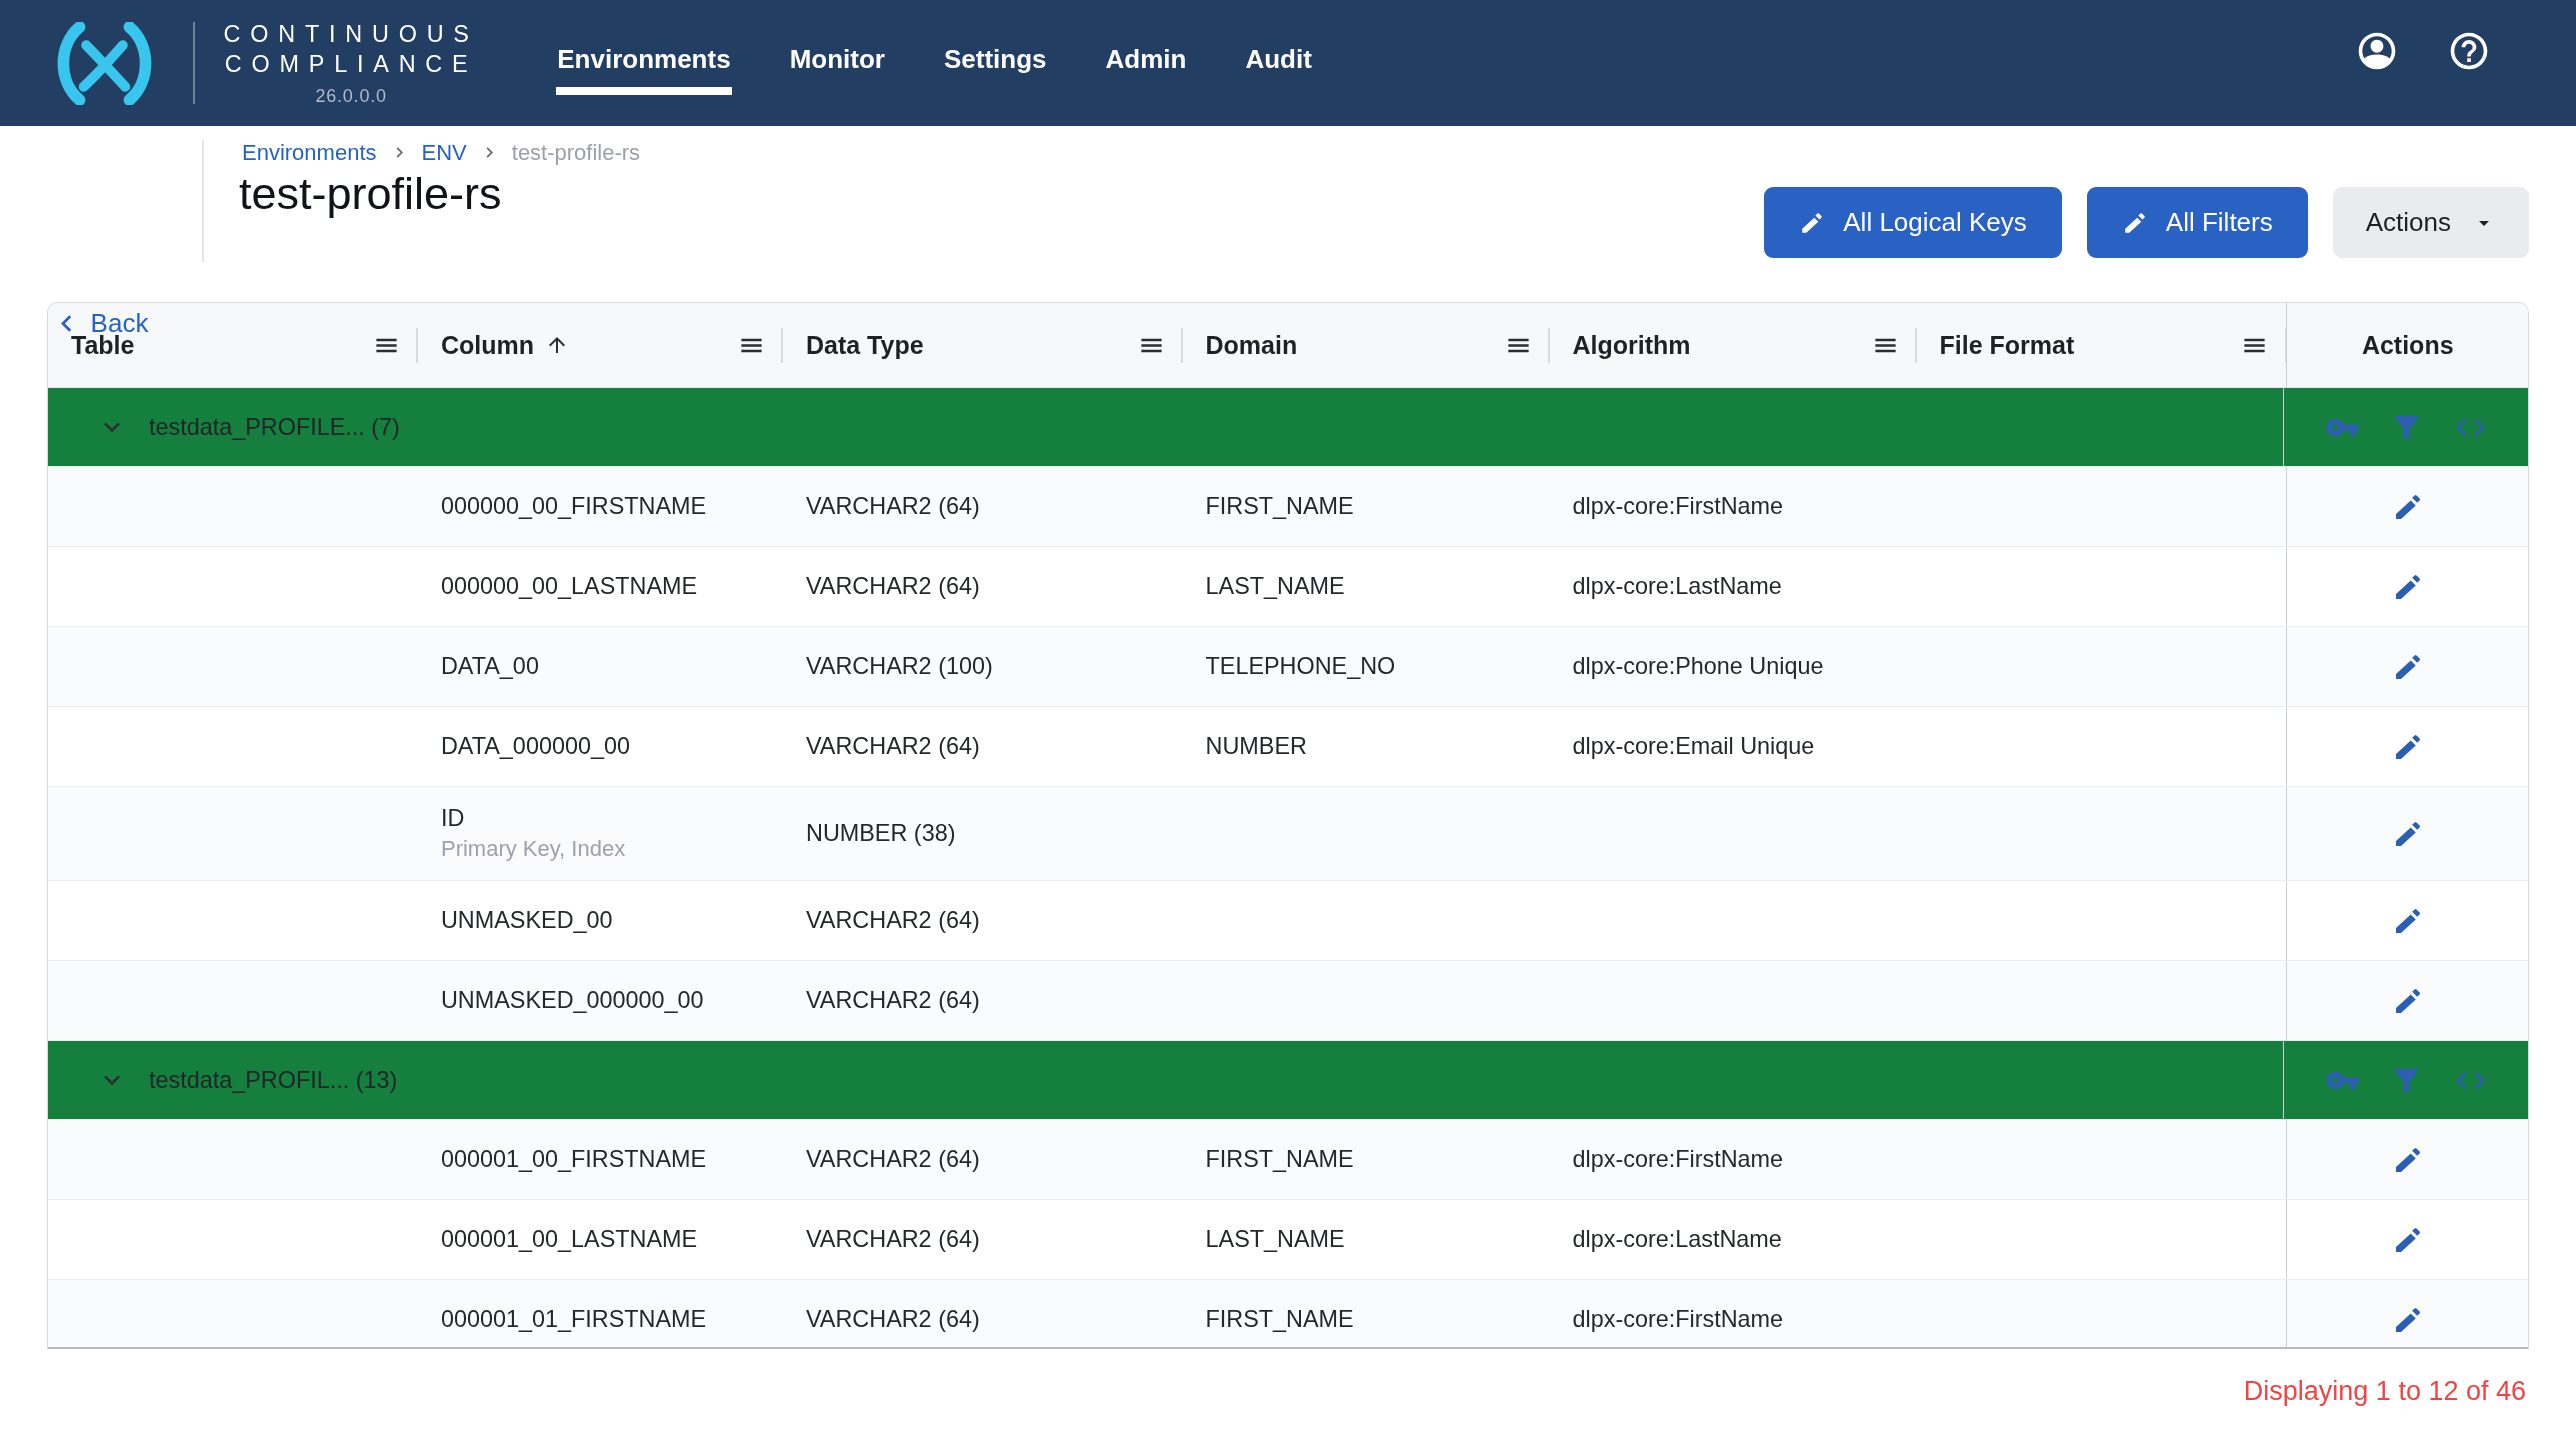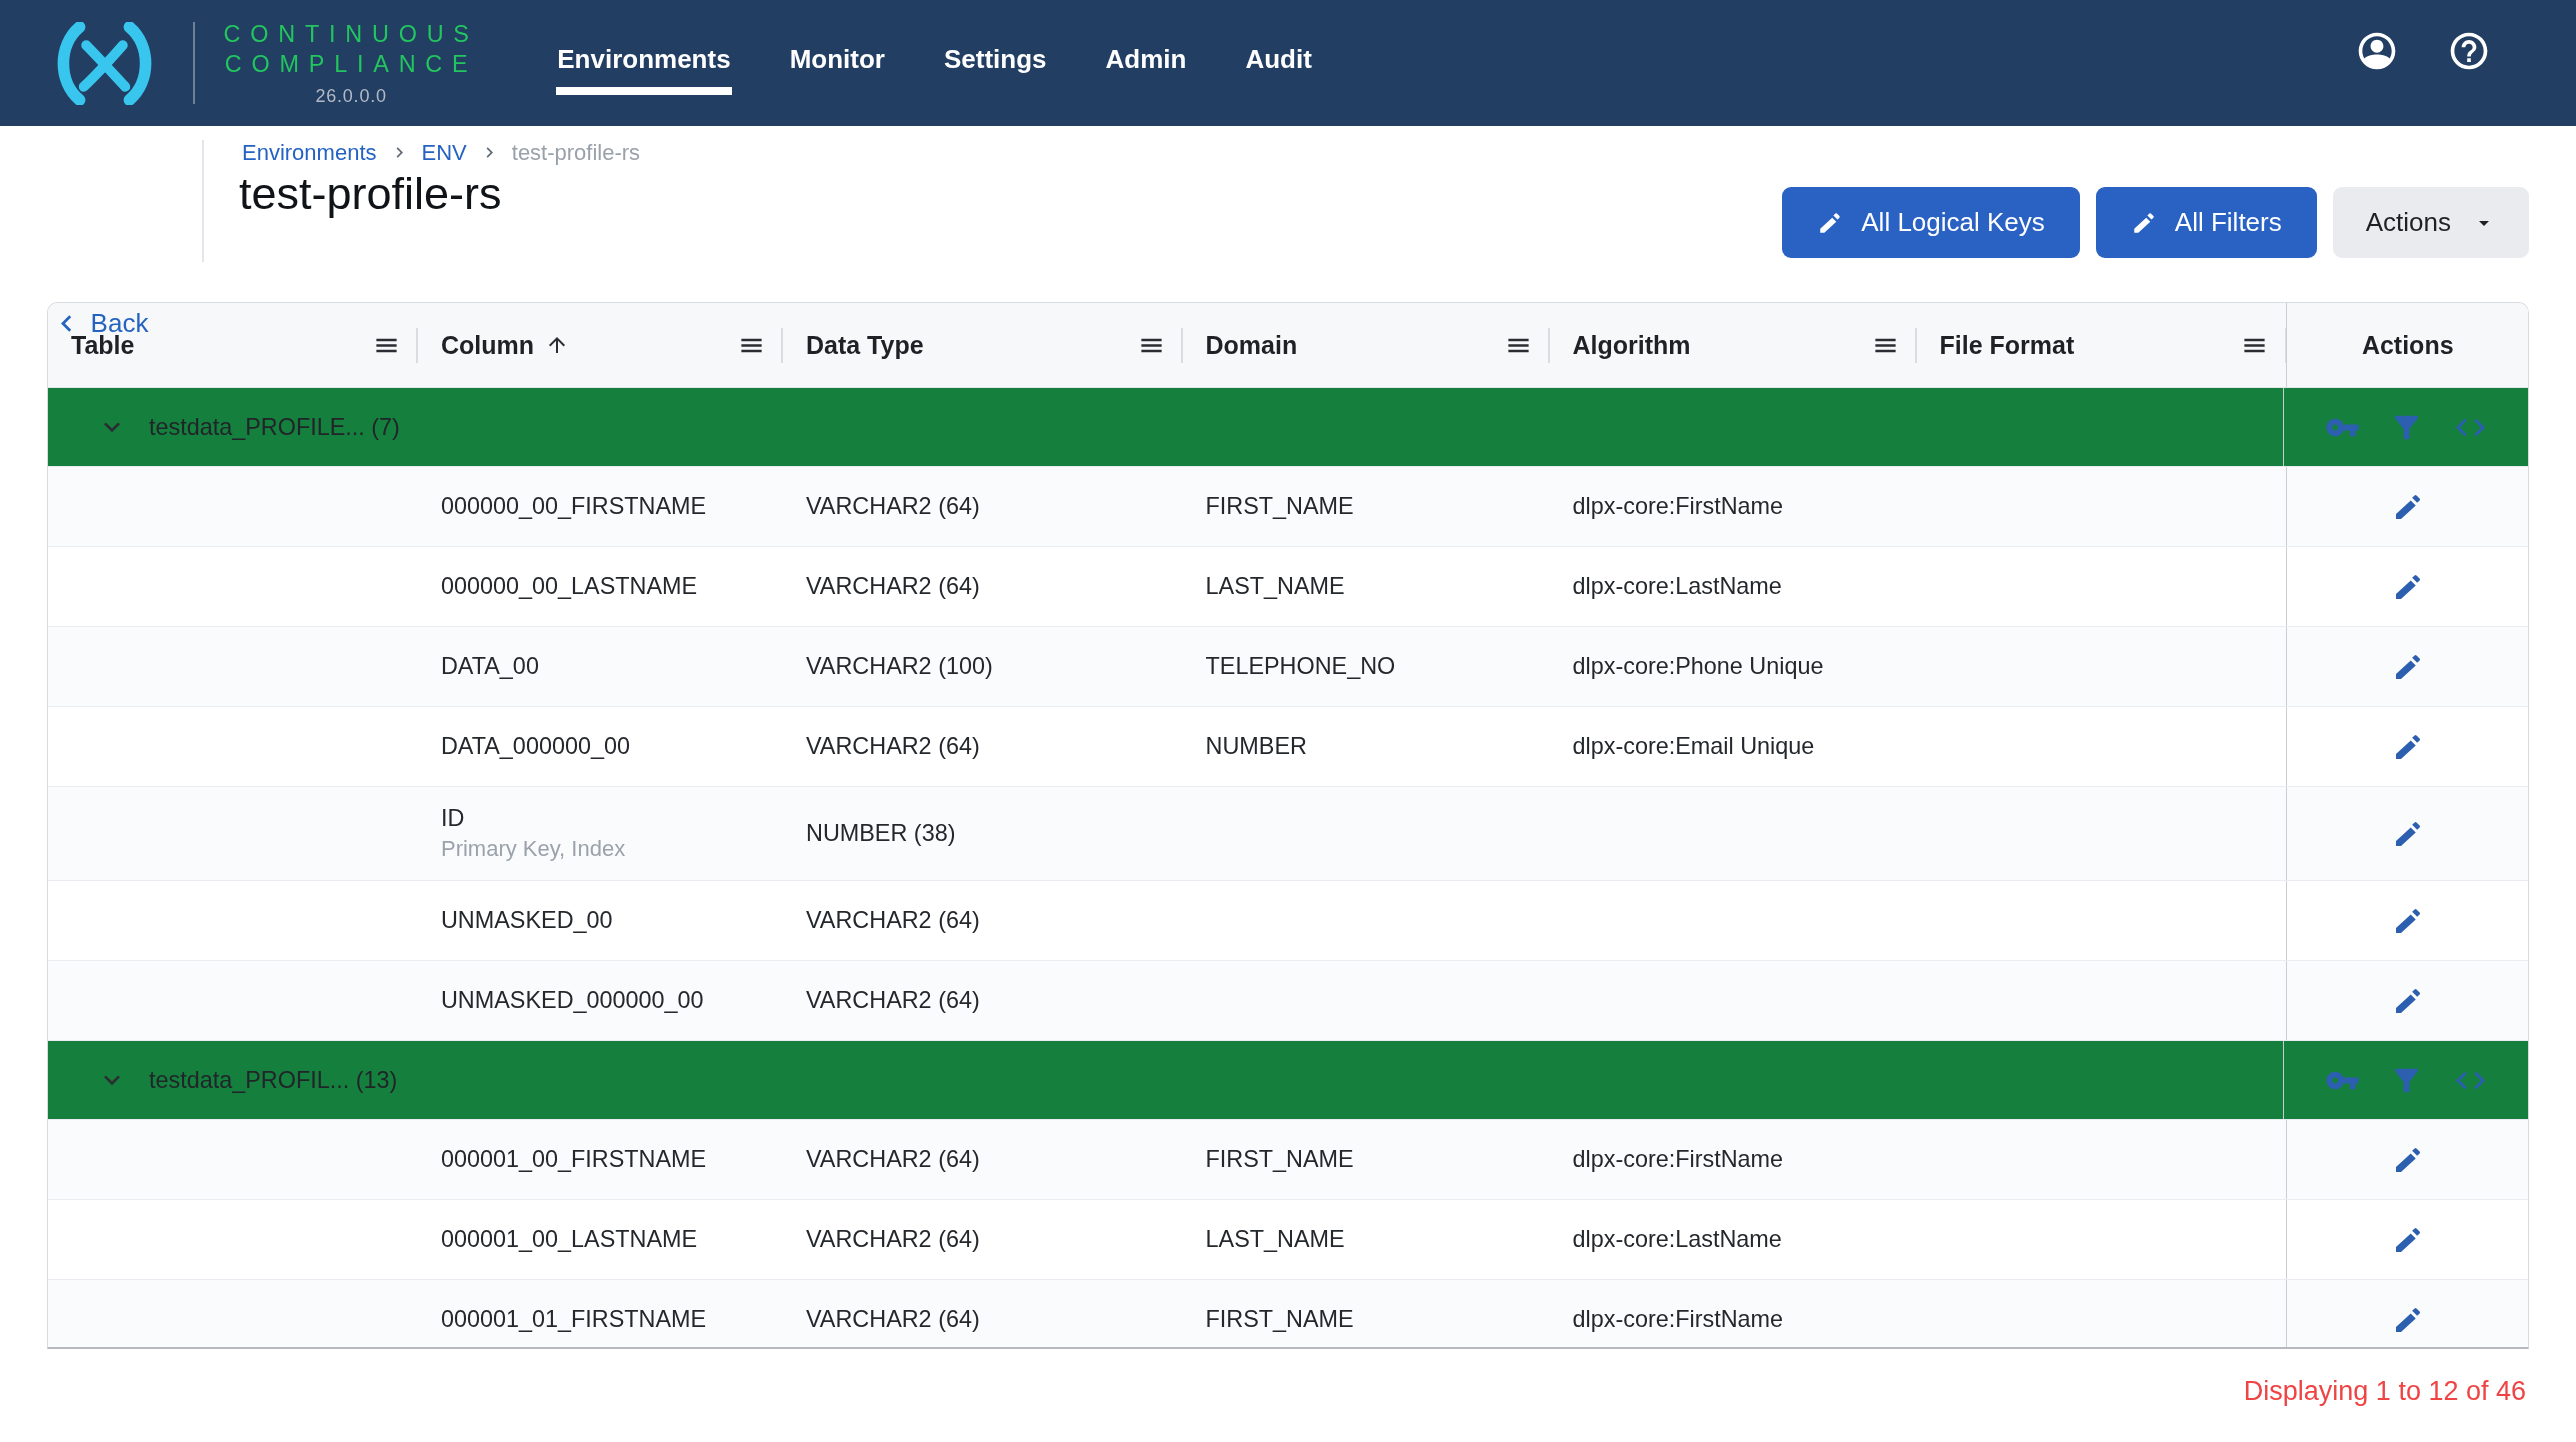--- a/index.html
+++ b/index.html
@@ -6,42 +6,42 @@
   html,body { width:2576px; background:#fff; }
   body { font-family:"Liberation Sans","DejaVu Sans",sans-serif; color:#24282c; }
   .app { position:relative; width:2576px; height:1443px; overflow:hidden; background:#fff; }
 
   
   .navbar { position:relative; height:126px; background:#223e63; display:flex; align-items:center; }
   .brand { display:flex; align-items:center; margin-left:42px; }
   .brand-mark svg { width:125px; height:83px; display:block; }
   .brand-divider { width:1.5px; height:82px; background:rgba(255,255,255,.35); margin:0 29px 0 26px; }
   .brand-text { text-align:center; }
-  .brand-line { font-size:23.4px; letter-spacing:9.8px; color:#22c55e; font-weight:400; line-height:30px; white-space:nowrap; }
+  .brand-line { font-size:23.4px; letter-spacing:9.8px; color:#ffffff; font-weight:400; line-height:30px; white-space:nowrap; }
   .brand-version { font-size:18px; color:#b3bac6; margin-top:7.6px; letter-spacing:0.8px; }
   .nav-menu { display:flex; gap:56px; margin-left:77px; padding-top:0; }
   .nav-item { position:relative; color:#fff; font-size:26px; font-weight:700; cursor:pointer; padding:4.5px 1.5px 10.6px; }
   .nav-item.active::after { content:""; position:absolute; left:0; right:0; bottom:-9px; height:7.6px; background:#fff; }
   .nav-right { position:absolute; right:85px; top:29px; display:flex; gap:48px; color:#fff; }
   .nav-right .ic { width:44px; height:44px; }
 
   .ic { display:block; fill:currentColor; }
 
   
   .page-header { position:relative; height:176px; background:#fff; }
   .back-btn { position:absolute; left:50px; top:181px; display:flex; align-items:center; gap:7.6px;
               color:#2563c2; font-size:26px; cursor:pointer; }
   .back-btn .ic { width:33px; height:33px; }
   .header-vdivider { position:absolute; left:202px; top:13.6px; width:1.5px; height:122px; background:#e3e6ea; }
   .breadcrumb { position:absolute; left:242px; top:13.6px; display:flex; align-items:center; gap:12px; font-size:22px; }
   .crumb { color:#2563c2; text-decoration:none; cursor:pointer; }
   .crumb.current { color:#99a1aa; cursor:default; }
   .crumb-sep { width:21px; height:21px; color:#5f6a76; }
   .page-title { position:absolute; left:239px; top:42px; font-size:45px; font-weight:400; color:#101418; }
-  .toolbar { position:absolute; right:47px; top:61px; display:flex; gap:16px; }
+  .toolbar { position:absolute; right:47px; top:61px; display:flex; gap:25px; }
   .btn { display:flex; align-items:center; justify-content:center; height:71px; border-radius:9px;
          font-size:26px; cursor:pointer; white-space:nowrap; }
   .btn-primary { background:#2a62c4; color:#fff; padding:0 35px; gap:18px; }
   .btn-primary .ic { width:26px; height:26px; }
   .btn-neutral { background:#e9ebee; color:#1d2125; padding:0 33px; gap:21px; }
   .btn-neutral .ic { width:24px; height:24px; }
 
   
   .table-card { margin-left:47px; width:2482px; height:1047px; background:#fff;
                 border:1.5px solid #d8dce1; border-bottom:2.3px solid #b6bac0;

